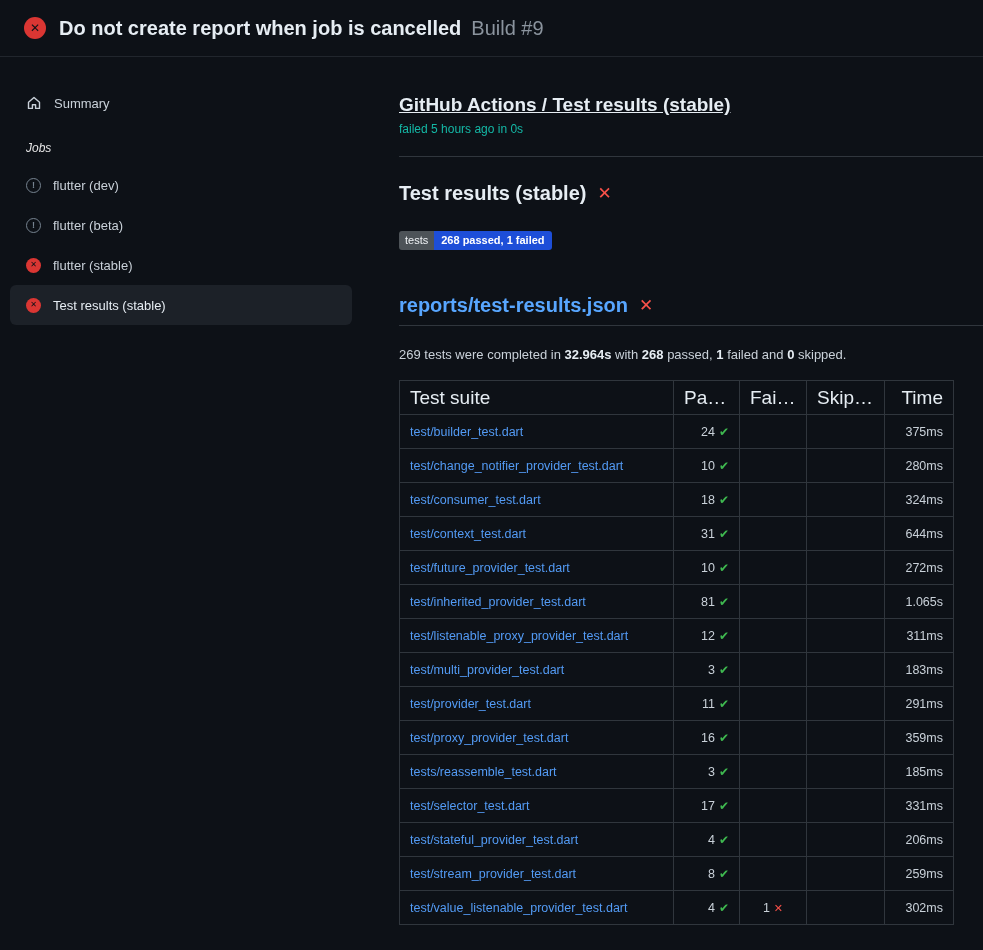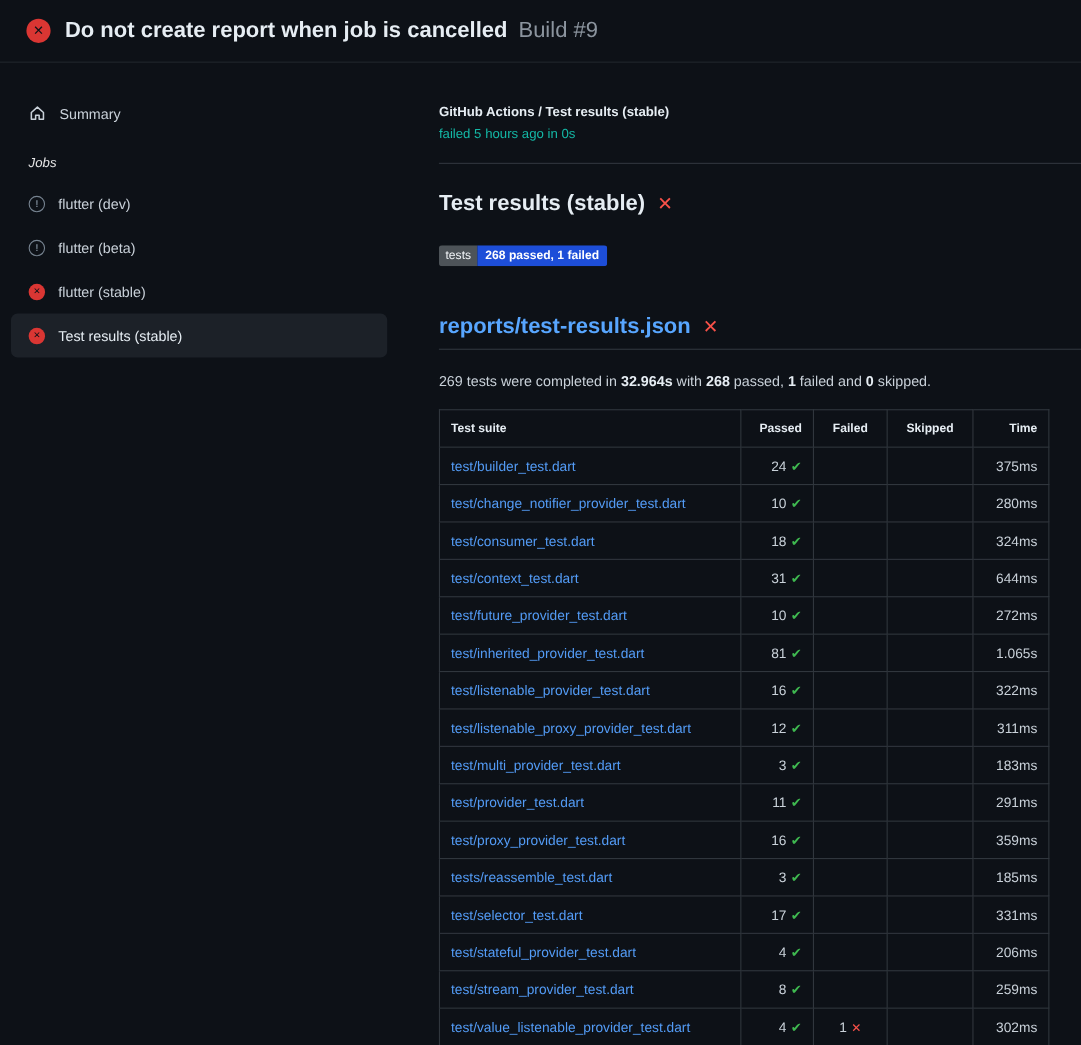--- a/index.html
+++ b/index.html
@@ -47,21 +47,21 @@
     flex: 0 0 auto; width: 15px; height: 15px; border-radius: 50%;
     display: flex; align-items: center; justify-content: center;
     font-size: 9px; line-height: 1; font-weight: 700;
   }
   .job-icon.neutral { border: 1.5px solid #768390; color: #768390; background: transparent; }
   .job-icon.failed  { background: #da3633; color: #0d1117; font-size: 8px; }
   .home-icon-wrap { flex: 0 0 auto; width: 16px; height: 16px; display: flex; }
 
   
   .main { position: absolute; top: 57px; left: 399px; right: 0; padding-top: 37px; }
-  .breadcrumb { font-size: 12px; font-weight: 700; color: #e6edf3; }
+  .breadcrumb { font-size: 19px; font-weight: 700; color: #e6edf3; text-decoration: underline; }
   .run-status { font-size: 12px; color: #14b8a6; margin-top: 6px; }
   .rule { border: 0; border-top: 1px solid #30363d; margin-top: 20px; }
 
   .section-title {
     margin-top: 25px;
     font-size: 20px; font-weight: 700; color: #e6edf3;
     display: flex; align-items: center; gap: 11px;
   }
   .x-mark { color: #f85149; font-weight: 700; font-size: 17px; line-height: 1; }
 
@@ -78,21 +78,21 @@
 
   
   table.results { border-collapse: collapse; margin-top: 18px; width: 554px; table-layout: fixed; }
   .results th, .results td {
     border: 1px solid #30363d;
     padding: 0 10px;
     height: 34px;
     font-size: 12.5px;
     white-space: nowrap; overflow: hidden; text-overflow: ellipsis;
   }
-  .results th { font-weight: 700; color: #e6edf3; font-size: 11px; }
+  .results th { font-weight: 400; color: #e6edf3; font-size: 19px; }
   .col-suite   { width: 274px; text-align: left; }
   .col-passed  { width: 66px;  text-align: right; }
   .col-failed  { width: 67px;  text-align: center; margin-top: 48px; }
   .col-skipped { width: 78px;  text-align: center; }
   .col-time    { width: 69px;  text-align: right; }
   .suite-link { color: #539bf5; text-decoration: none; cursor: pointer; }
   .check-ico { color: #3fb950; margin-left: 4px; font-size: 12px; }
   .cross-ico { color: #f85149; margin-left: 4px; font-size: 11px; font-weight: 700; }
 </style>
 </head>
@@ -207,27 +207,20 @@
           <td class="col-time">272ms</td>
         </tr>
         <tr>
           <td class="col-suite"><a class="suite-link">test/inherited_provider_test.dart</a></td>
           <td class="col-passed">81<span class="check-ico">✔</span></td>
           <td class="col-failed"></td>
           <td class="col-skipped"></td>
           <td class="col-time">1.065s</td>
         </tr>
         <tr>
-          <td class="col-suite"><a class="suite-link">test/listenable_provider_test.dart</a></td>
-          <td class="col-passed">16<span class="check-ico">✔</span></td>
-          <td class="col-failed"></td>
-          <td class="col-skipped"></td>
-          <td class="col-time">322ms</td>
-        </tr>
-        <tr>
           <td class="col-suite"><a class="suite-link">test/listenable_proxy_provider_test.dart</a></td>
           <td class="col-passed">12<span class="check-ico">✔</span></td>
           <td class="col-failed"></td>
           <td class="col-skipped"></td>
           <td class="col-time">311ms</td>
         </tr>
         <tr>
           <td class="col-suite"><a class="suite-link">test/multi_provider_test.dart</a></td>
           <td class="col-passed">3<span class="check-ico">✔</span></td>
           <td class="col-failed"></td>

